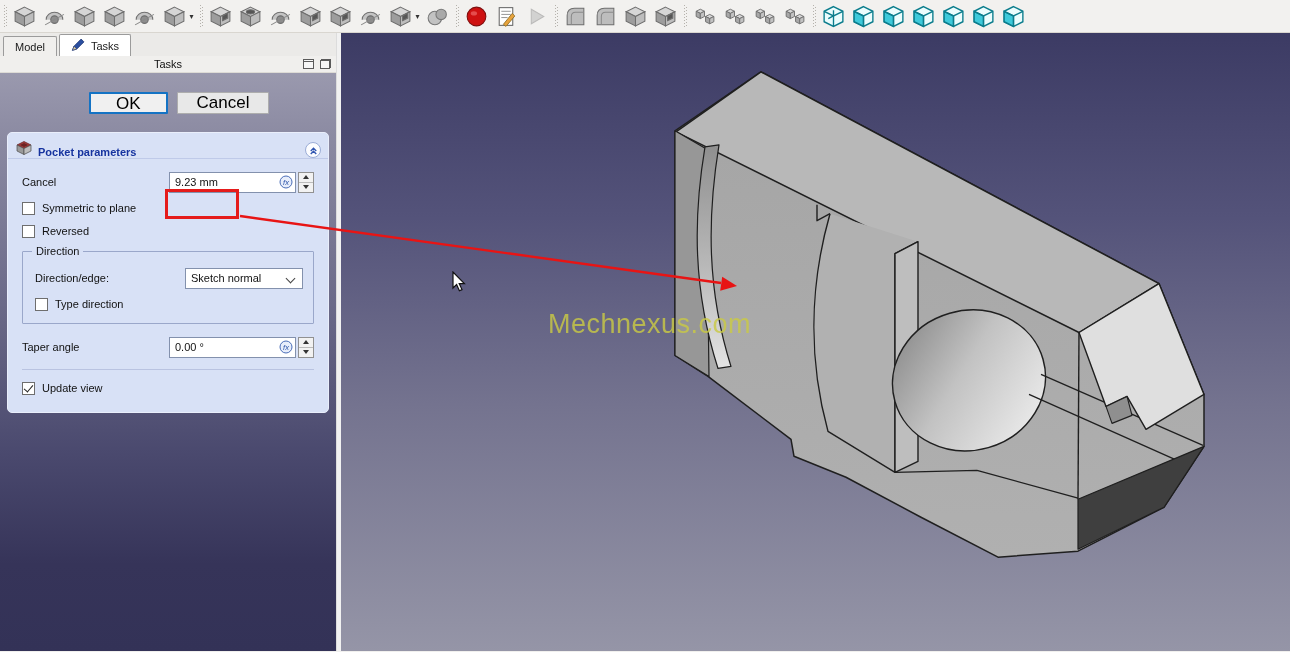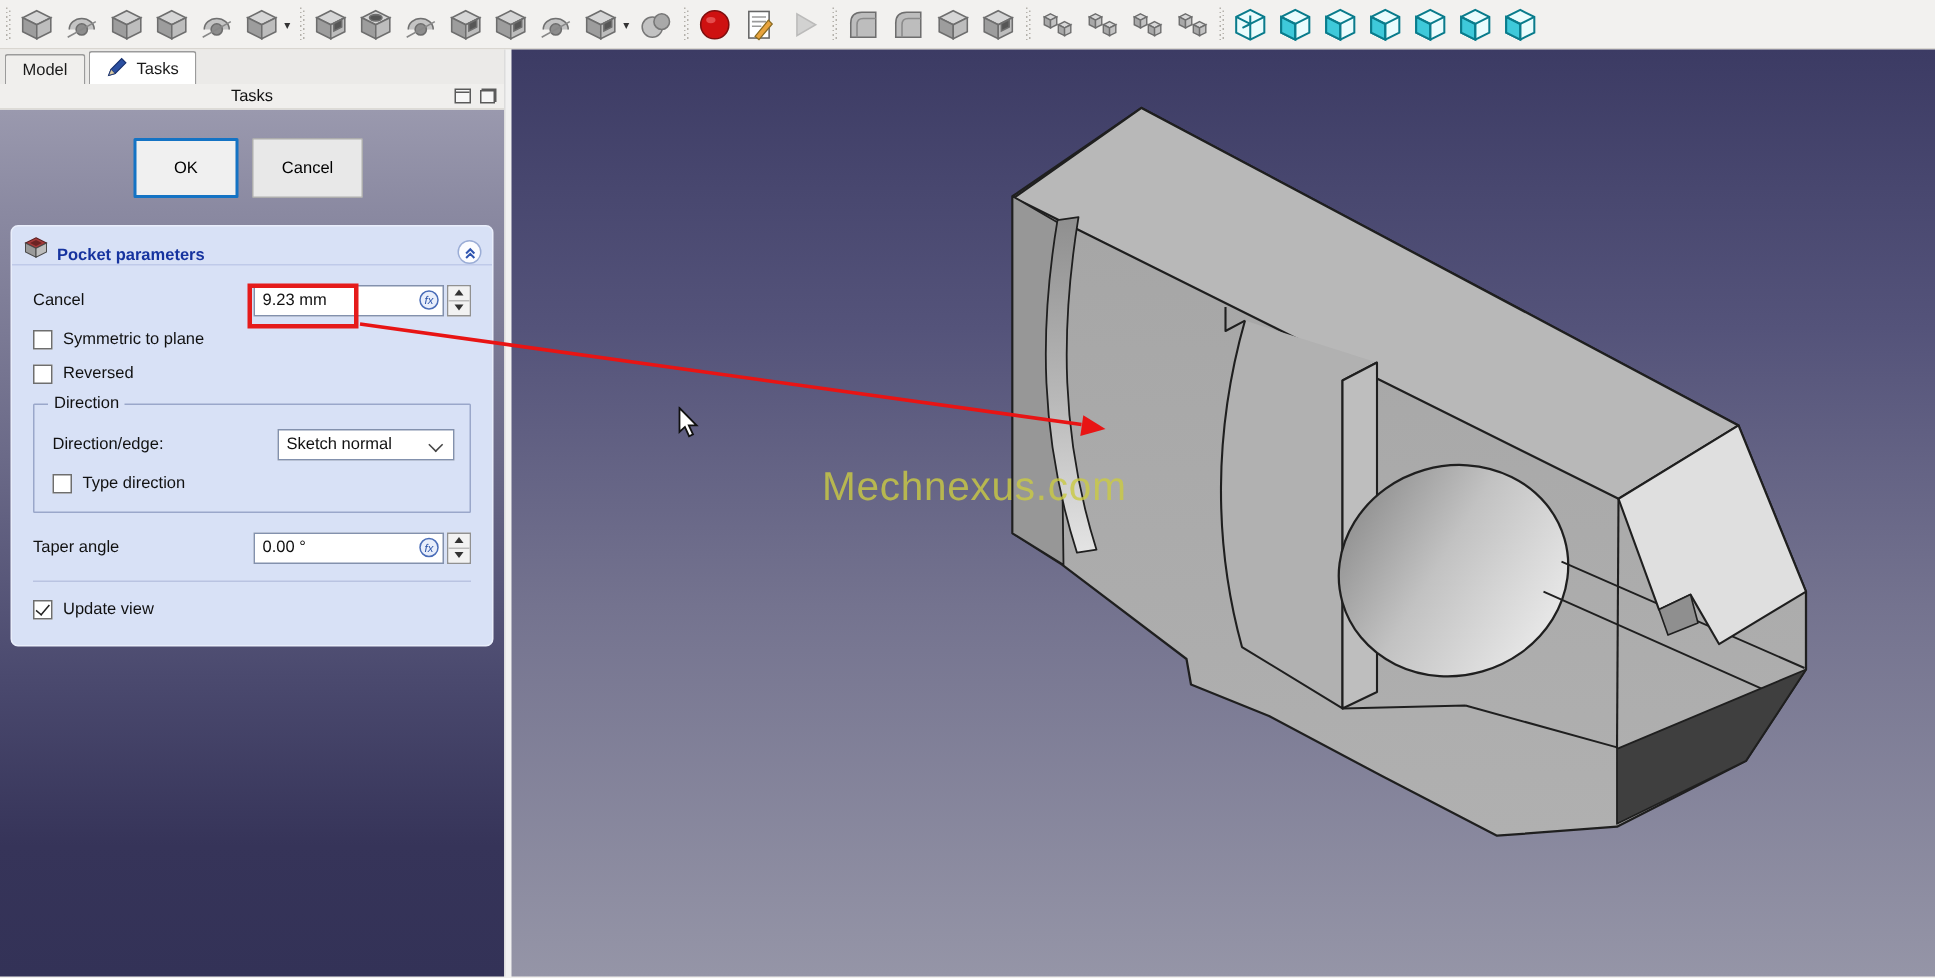--- a/index.html
+++ b/index.html
@@ -33,21 +33,21 @@
   .dock-btns { position:absolute; right:5px; top:3px; display:flex; gap:6px; }
   .dock-ico { width:11px; height:10px; border:1px solid #5a5a5a; background:#f6f6f6; position:relative; }
   .dock-ico.bar::after { content:""; position:absolute; left:0; right:0; top:1px; height:1px; background:#5a5a5a; }
   .dock-ico.float { border:none; background:transparent; }
   .dock-ico.float::before { content:""; position:absolute; right:0; top:0; width:8px; height:7px; border:1px solid #5a5a5a; background:#f6f6f6; }
   .dock-ico.float::after { content:""; position:absolute; left:0; bottom:0; width:8px; height:7px; border:1px solid #5a5a5a; background:#f6f6f6; }
 
   
   .task-content { flex:1; background:linear-gradient(180deg,#9a99ae 0%, #8a89a1 12%, #6b6a88 40%, #4b4a6f 65%, #363459 85%, #333257 100%); padding-top:19px; }
   .btn-row { display:flex; gap:9px; padding-left:89px; }
-  .btn { height:40px; font-size:11px; font-family:"Liberation Sans",sans-serif; background:#e8e8e8; border:1px solid #adadad; border-radius:1px; color:#000; }
+  .btn { height:22px; font-size:17px; font-family:"Liberation Sans",sans-serif; background:#e8e8e8; border:1px solid #adadad; border-radius:1px; color:#000; }
   .btn.ok { border:2px solid #1473c4; padding:0 25px; background:#f0f0f0; }
   .btn.cancel { padding:0 19px; }
 
   .panel { margin:18px 7px 0 7px; background:#d8e1f6; border:1px solid #e9eefb; border-radius:5px; }
   .panel-header { height:26px; display:flex; align-items:flex-end; gap:6px; padding:0 7px 0 8px; border-bottom:1px solid #bfcae9; }
   .panel-header .ptitle { font-weight:bold; color:#16339f; font-size:11px; }
   .collapse-btn { margin-left:auto; width:16px; height:16px; border-radius:8px; background:#fbfcff; border:1px solid #9badd6; display:flex; align-items:center; justify-content:center; padding:0; }
   .panel-body { padding:12px 14px 15px 14px; }
 
   .frow { display:flex; align-items:center; margin-bottom:8px; height:22px; }

